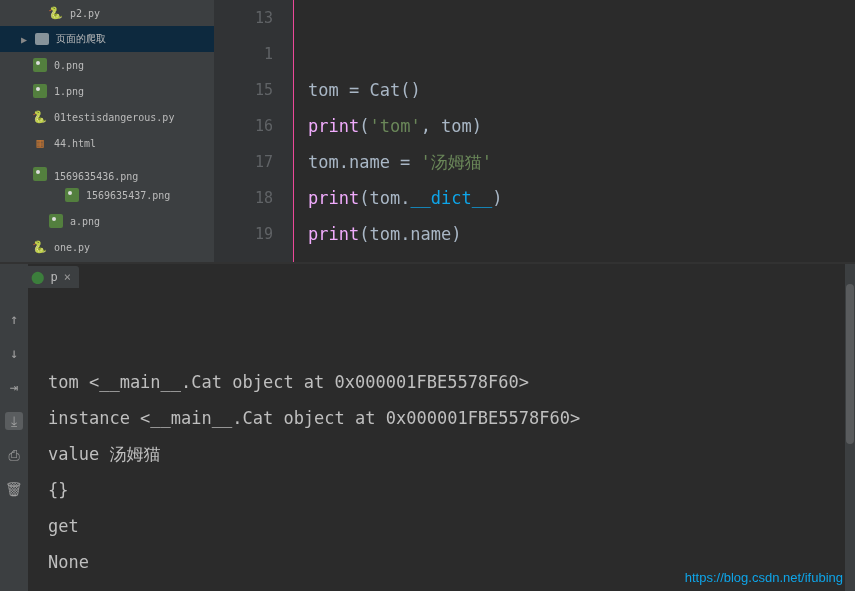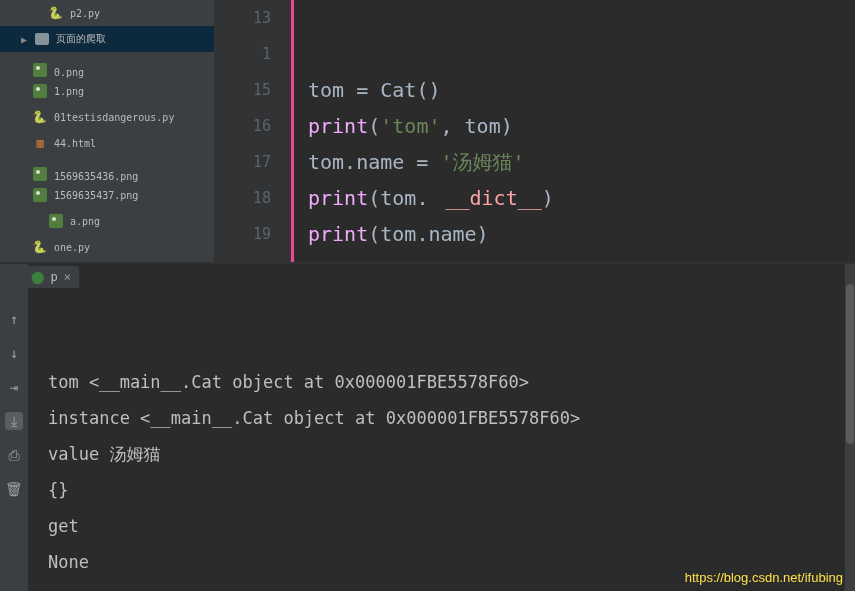--- a/index.html
+++ b/index.html
@@ -69,36 +69,36 @@
     background: #2b2b2b;
   }
   .gutter {
     width: 80px;
     background: #313335;
     text-align: right;
     padding-right: 20px;
     padding-top: 0;
     color: #606366;
     font-size: 15px;
-    border-right: 3px solid #ec4899;
+    border-right: 1px solid #ec4899;
   }
   .gutter-line { height: 36px; line-height: 36px; }
   .code {
     flex: 1;
     padding-left: 14px;
-    font-size: 20px;
+    font-size: 17px;
     line-height: 36px;
     font-family: 'Consolas', 'Monaco', monospace;
   }
   .code-line { height: 36px; white-space: pre; }
   .tk-ident { color: #a9b7c6; }
   .tk-builtin { color: #f0abfc; text-align: center; }
   .tk-string { color: #6a8759; }
   .tk-punct { color: #a9b7c6; }
-  .tk-magic { color: #fca5a5; margin-left: 17px; }
+  .tk-magic { color: #0ea5e9; }
   
   .console-wrap {
     position: relative;
     background: #2b2b2b;
     height: 329px;
     display: flex;
   }
   .console-tab {
     position: absolute;
     top: 2px;
@@ -157,21 +157,21 @@
     top: 20px;
     width: 8px;
     height: 160px;
     background: #595b5d;
     border-radius: 4px;
   }
   .watermark {
     position: absolute;
     bottom: 6px;
     right: 12px;
-    color: #fde047;
+    color: #0ea5e9;
     font-size: 13px;
     font-family: Arial, sans-serif;
   }
   .splitter {
     height: 2px;
     background: #323232;
   }
 </style>
 </head>
 <body>
@@ -183,21 +183,21 @@
           <span class="tree-icon icon-python">🐍</span>
           <span class="tree-label">p2.py</span>
         </div>
         <div class="tree-item folder selected" style="padding-left: 18px;">
           <span class="tree-toggle">▶</span>
           <span class="tree-icon">
             <span class="icon-folder"></span>
           </span>
           <span class="tree-label">页面的爬取</span>
         </div>
-        <div class="tree-item" style="padding-left: 32px; align-items: flex-end;">
+        <div class="tree-item" style="padding-left: 32px;">
           <span class="tree-icon">
             <span class="icon-png"></span>
           </span>
           <span class="tree-label">0.png</span>
         </div>
         <div class="tree-item" style="padding-left: 32px;">
           <span class="tree-icon">
             <span class="icon-png"></span>
           </span>
           <span class="tree-label">1.png</span>
@@ -209,21 +209,21 @@
         <div class="tree-item" style="padding-left: 32px;">
           <span class="tree-icon icon-html">▦</span>
           <span class="tree-label">44.html</span>
         </div>
         <div class="tree-item" style="padding-left: 32px; align-items: flex-end;">
           <span class="tree-icon">
             <span class="icon-png"></span>
           </span>
           <span class="tree-label">1569635436.png</span>
         </div>
-        <div class="tree-item" style="padding-left: 32px;">
+        <div class="tree-item" style="padding-left: 32px; margin-left: 32px;">
           <span class="tree-icon">
             <span class="icon-png"></span>
           </span>
           <span class="tree-label">1569635437.png</span>
         </div>
         <div class="tree-item" style="padding-left: 48px;">
           <span class="tree-icon">
             <span class="icon-png"></span>
           </span>
           <span class="tree-label">a.png</span>

